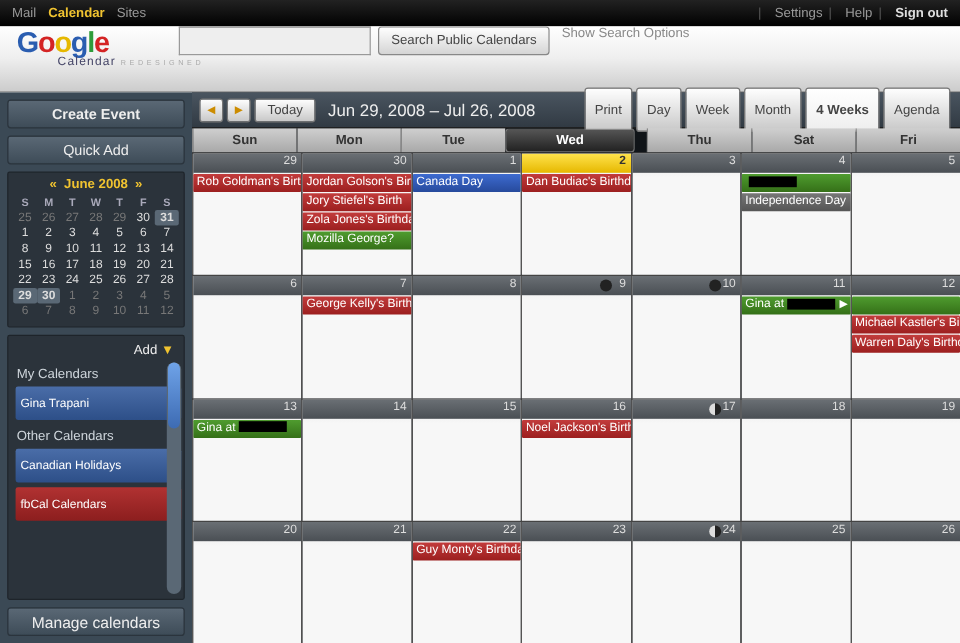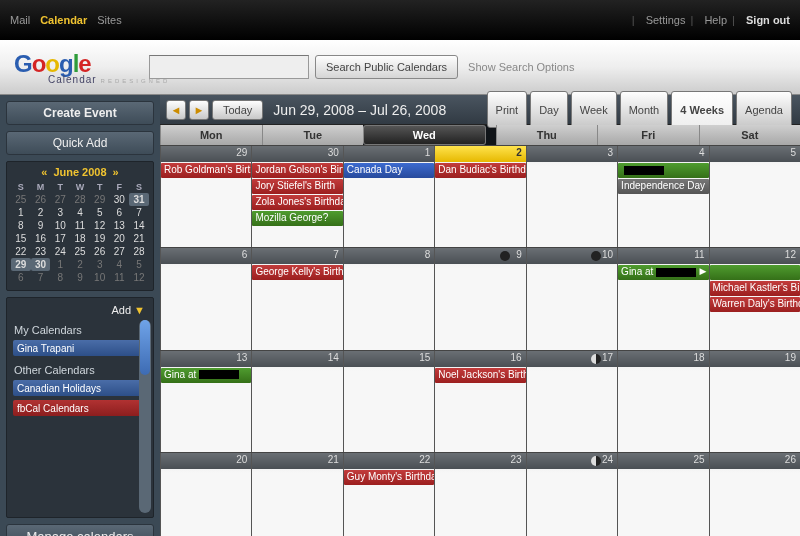--- a/index.html
+++ b/index.html
@@ -1,26 +1,26 @@
 <!DOCTYPE html>
 <html><head>
 <meta charset="utf-8">
 <style>
 * { margin:0; padding:0; box-sizing:border-box; font-family:Arial,Helvetica,sans-serif; }
 body { background:#fff; width:800px; height:536px; overflow:hidden; font-size:11px; color:#ccc; }
 
-.topbar { height:40px; background:linear-gradient(#222,#000); display:flex; align-items:center; padding:0 10px; color:#999; }
+.topbar { height:22px; background:linear-gradient(#222,#000); display:flex; align-items:center; padding:0 10px; color:#999; }
 .topbar a { color:#999; text-decoration:none; margin-right:10px; cursor:pointer; }
 .topbar a.active { color:#f0c330; font-weight:bold; }
 .topbar .sp { flex:1; }
 .topbar .right a { margin-left:6px; margin-right:0; }
 .topbar .sep { color:#555; margin:0 2px; }
 .topbar .right a.bold { font-weight:bold; color:#ddd; }
 
-.searchrow { height:55px; background:linear-gradient(#fff,#eee,#ccc); display:flex; align-items:center; padding:0 10px 0 14px; border-bottom:1px solid #888; }
+.searchrow { height:55px; background:linear-gradient(#fff,#eee,#ccc); display:flex; align-items:flex-start; padding:0 10px 0 14px; border-bottom:1px solid #888; }
 .logo { width:135px; font-family:Georgia,serif; }
 .logo .g { font-size:24px; font-weight:bold; letter-spacing:-1px; }
 .logo .sub { font-size:10px; color:#555; letter-spacing:1px; margin-left:34px; margin-top:-4px;}
 .redes { font-size:6px; color:#aaa; letter-spacing:3px; margin-left:4px; }
 .searchbox { width:160px; height:24px; background:#eee; border:1px solid #999; border-top-color:#777; margin-right:6px; }
 .sbtn { height:24px; padding:0 10px; background:linear-gradient(#fefefe,#d5d5d5); border:1px solid #888; border-radius:3px; color:#444; font-size:11px; margin-right:4px; cursor:pointer; }
 .sopt { color:#888; font-size:11px; margin-left:6px; cursor:pointer;}
 
 .main { display:flex; height:459px; }
 .side { width:160px; background:#3b4955; padding:6px; display:flex; flex-direction:column; gap:6px; }
@@ -32,21 +32,21 @@
 .mini table { width:100%; border-collapse:collapse; table-layout:fixed; }
 .mini th { color:#aab; font-size:9px; font-weight:bold; padding:1px 0;}
 .mini td { text-align:center; font-size:10px; color:#ddd; padding:1px 0; cursor:pointer;}
 .mini td.dim { color:#777; }
 .mini td.hl { background:#5a6875; border-radius:2px; font-weight:bold;}
 
 .calpanel { background:#2b333b; border:1px solid #1e242a; border-radius:2px; padding:4px 2px 4px 6px; position:relative; flex:1; display:flex; flex-direction:column; }
 .addrow { text-align:right; color:#eee; font-size:11px; padding:2px 6px 4px; cursor:pointer;}
 .addrow .tri { color:#f0c330; }
 .lab { color:#cfd6dc; font-size:11px; margin:4px 1px; }
-.selrow { height:16px; border-radius:2px; color:#fff; font-size:10px; display:flex; align-items:center; padding:0 4px; margin-bottom:4px; cursor:pointer; position:relative;}
+.selrow { height:28px; border-radius:2px; color:#fff; font-size:10px; display:flex; align-items:center; padding:0 4px; margin-bottom:4px; cursor:pointer; position:relative;}
 .selrow .tri { position:absolute; right:4px; font-size:8px; color:#fff;}
 .blue { background:linear-gradient(#4a6da8,#2d4f88); }
 .red { background:linear-gradient(#b13232,#8c1e1e); }
 .addfriend { height:18px; background:#3a444e; border:1px solid #2a3038; color:#777; font-size:10px; padding:0 4px; width:130px;}
 .scroll { position:absolute; right:2px; top:22px; bottom:4px; width:12px; background:#5a6875; border-radius:6px;}
 .scroll .thumb { position:absolute; left:1px; right:1px; top:0; height:55px; background:linear-gradient(#6fa3e8,#3d6bb3); border-radius:5px;}
 
 .content { flex:1; background:#101418; display:flex; flex-direction:column;}
 .toolbar { height:30px; background:linear-gradient(#4a5560,#313a43); border-bottom:1px solid #222; display:flex; align-items:center; padding:0 8px 0 6px;}
 .nav { width:20px; height:20px; background:linear-gradient(#fefefe,#c8c8c8); border:1px solid #777; border-radius:3px; color:#cc8c00; display:flex; align-items:center; justify-content:center; font-size:11px; margin-right:3px; cursor:pointer;}
@@ -226,26 +226,27 @@
       <span class="sp"></span>
       <div class="vbtn">Print</div>
       <div class="vbtn">Day</div>
       <div class="vbtn">Week</div>
       <div class="vbtn">Month</div>
       <div class="vbtn active">4 Weeks</div>
       <div class="vbtn">Agenda</div>
     </div>
     <div class="grid">
       <div class="dhead" id="dhead">
+          <div class="c">Sun</div>
           <div class="c">Mon</div>
           <div class="c">Tue</div>
           <div class="c today">Wed</div>
           <div class="c">Thu</div>
+          <div class="c">Sat</div>
           <div class="c">Fri</div>
-          <div class="c">Sat</div>
         </div>
       <div class="weeks" id="weeks">
           <div class="week">
             <div class="day">
               <div class="daynum">29</div>
               <div class="ev red">Rob Goldman's Birth</div>
             </div>
             <div class="day">
               <div class="daynum">30</div>
               <div class="ev red">Jordan Golson's Birt</div>

